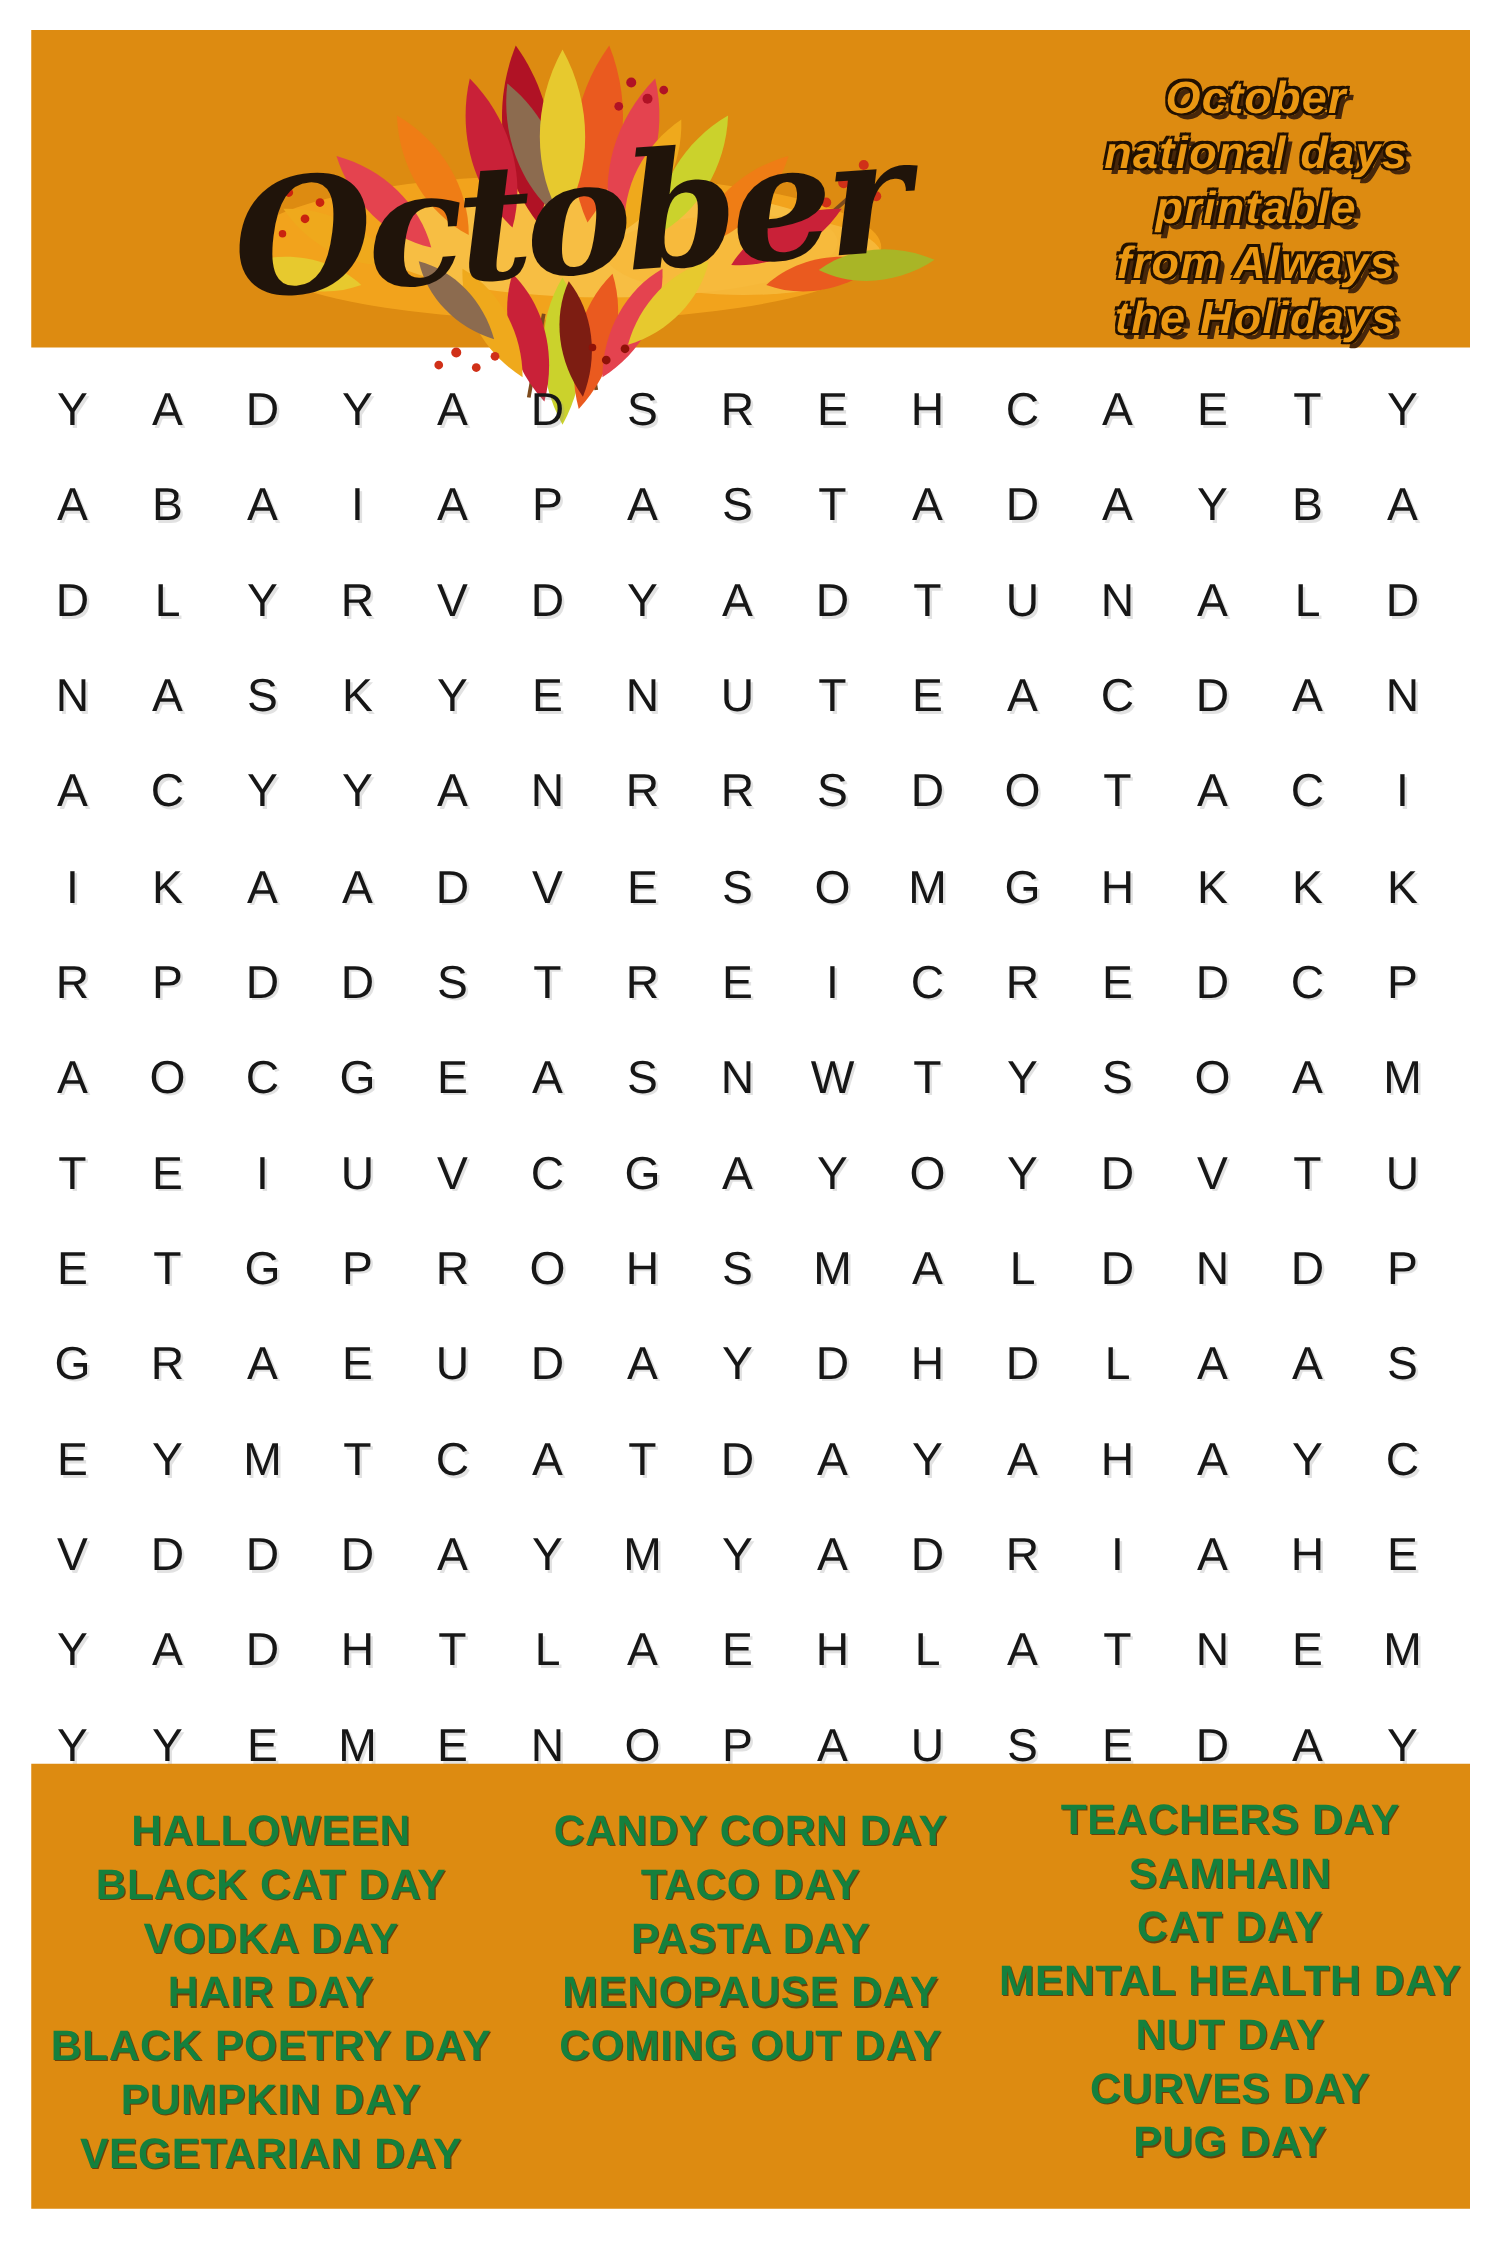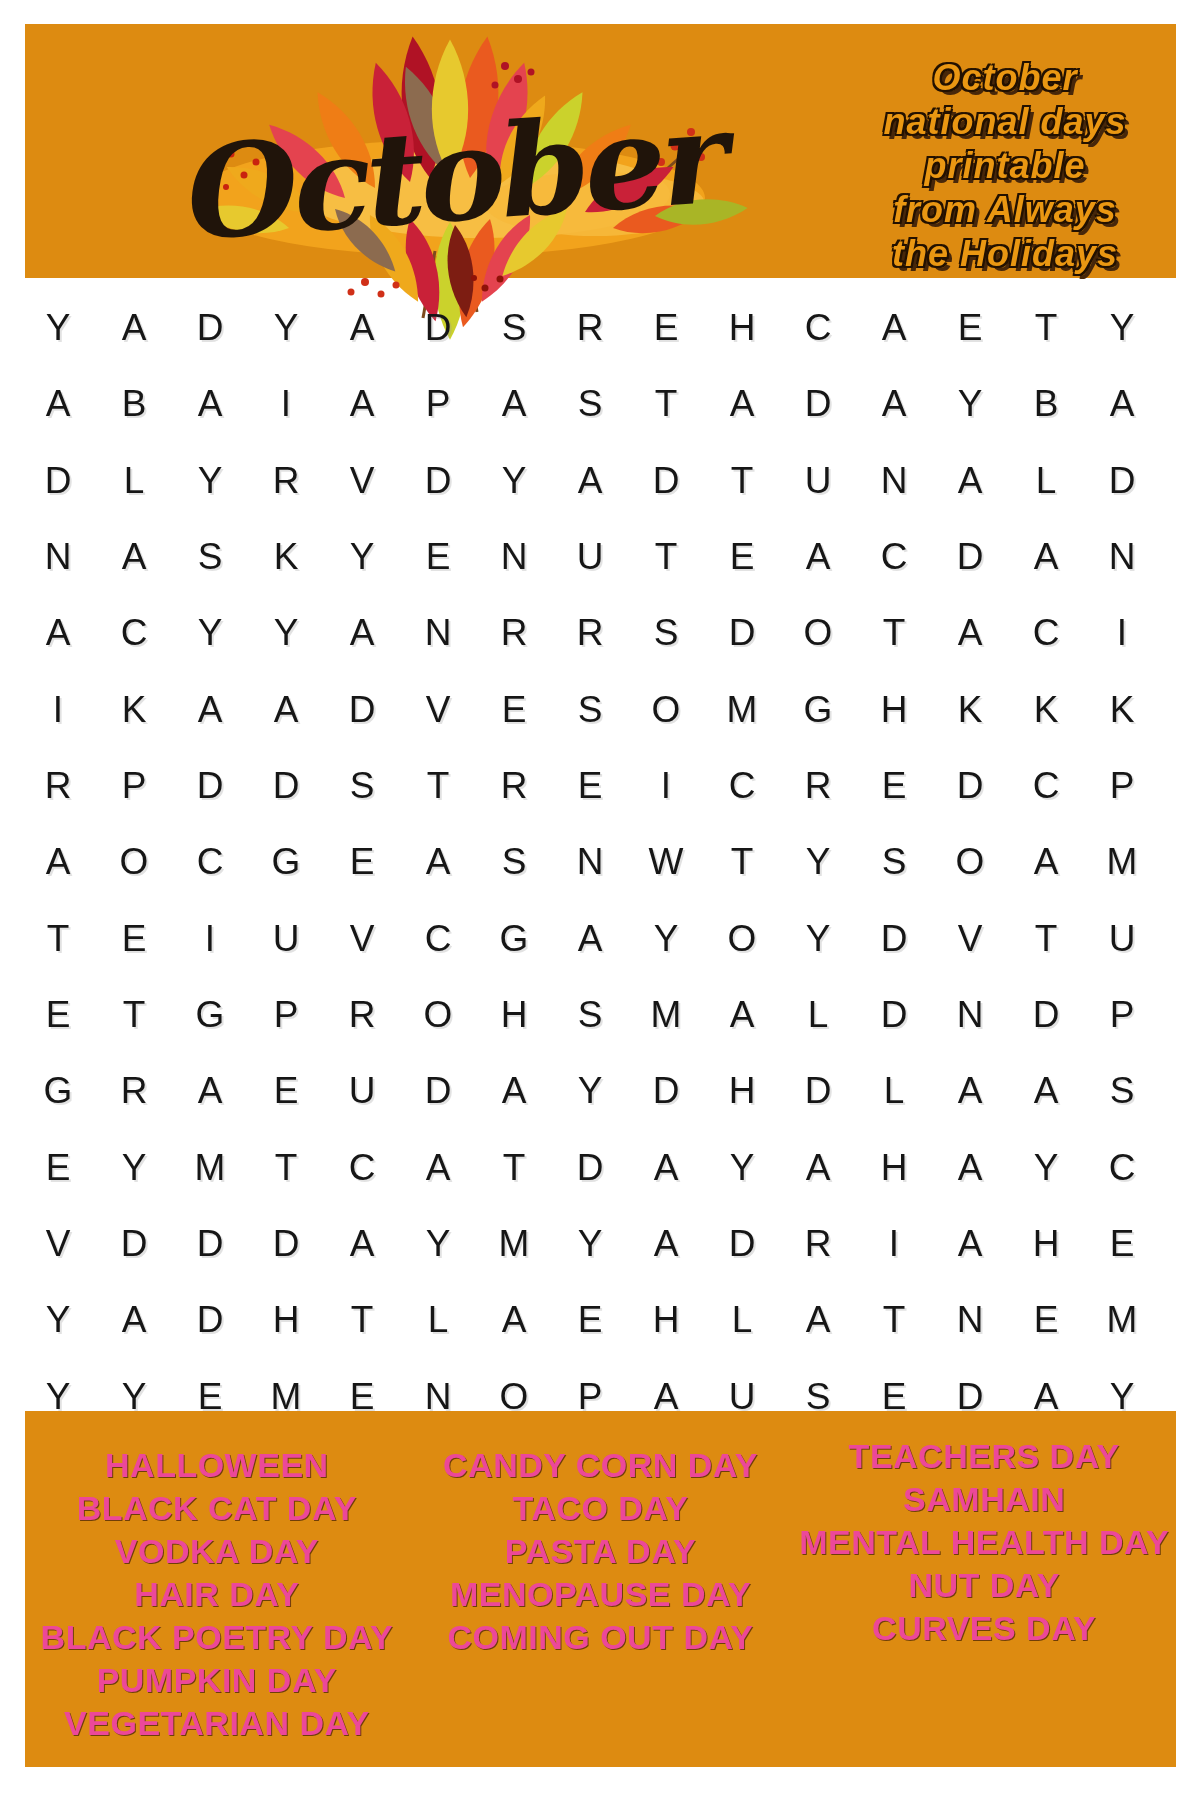--- a/index.html
+++ b/index.html
@@ -20,21 +20,21 @@
                     2px 2px 0 #231100,5px 5px 0 #47270a;}
   
   .grid{position:absolute;left:20px;top:290px;width:1140px;height:1145px;
         display:grid;grid-template-columns:repeat(15,1fr);grid-template-rows:repeat(15,1fr);}
   .cell{display:flex;align-items:center;justify-content:center;
         font-size:37px;color:#161616;text-shadow:2px 2px 0 rgba(150,150,150,.28);}
   
   .footer-panel{position:absolute;left:25px;top:1411px;width:1151px;height:356px;background:#dd8b11;}
   .word-columns{position:absolute;left:25px;top:1444px;width:1151px;display:flex;}
   .word-col{flex:1;text-align:center;font-weight:bold;font-size:34px;line-height:43px;
-        color:#ec4899;letter-spacing:.5px;text-shadow:1px 1px 0 rgba(20,0,0,.55);}
+        color:#15803d;letter-spacing:.5px;text-shadow:1px 1px 0 rgba(20,0,0,.55);}
   .word-col.col-3{transform:translateY(-9px);}
   .word{white-space:nowrap;}
 </style>
 </head>
 <body>
 
 <div class="page">
 
   <div class="header-panel">
     <svg class="leaves-svg" viewBox="0 0 580 300">
@@ -359,19 +359,21 @@
     <div class="word-col col-2">
         <div class="word">CANDY CORN DAY</div>
         <div class="word">TACO DAY</div>
         <div class="word">PASTA DAY</div>
         <div class="word">MENOPAUSE DAY</div>
         <div class="word">COMING OUT DAY</div>
       </div>
     <div class="word-col col-3">
         <div class="word">TEACHERS DAY</div>
         <div class="word">SAMHAIN</div>
+        <div class="word">CAT DAY</div>
         <div class="word">MENTAL HEALTH DAY</div>
         <div class="word">NUT DAY</div>
         <div class="word">CURVES DAY</div>
+        <div class="word">PUG DAY</div>
       </div>
   </div>
 
 </div>
 
 </body></html>

